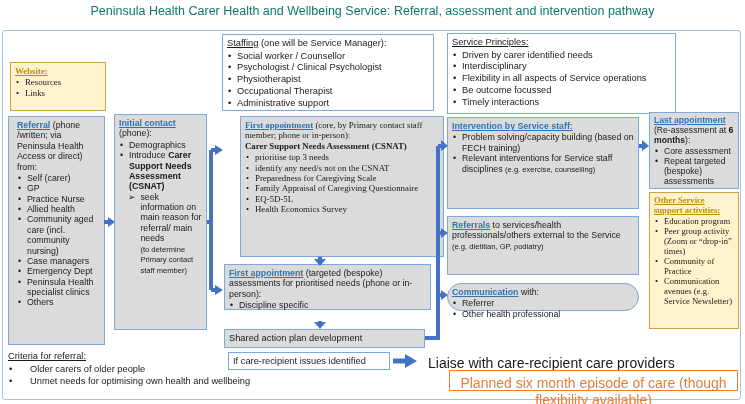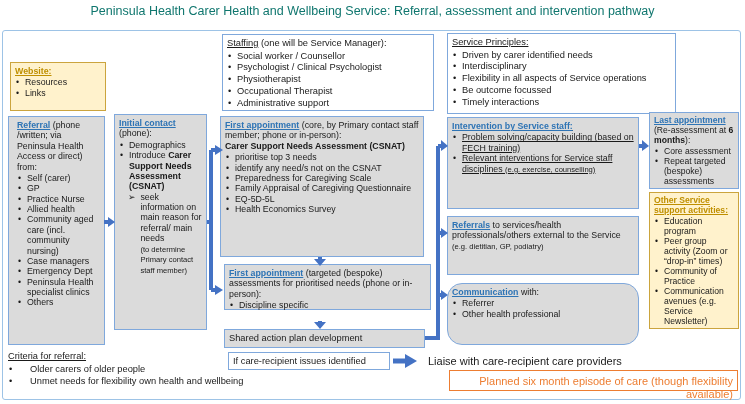--- a/index.html
+++ b/index.html
@@ -5,49 +5,49 @@
   html,body{margin:0;padding:0;background:#fff;}
   body{width:745px;height:404px;position:relative;overflow:hidden;
        font-family:"Liberation Sans",sans-serif;color:#1a1a1a;}
   #page-title{position:absolute;top:4px;left:0;width:745px;text-align:center;
        font-size:12.5px;color:#0f766e;}
   #frame{position:absolute;left:2px;top:30px;width:737px;height:368px;
        border:1.5px solid #9DC3E6;border-radius:3px;background:#fff;}
   .box{position:absolute;box-sizing:border-box;border:1.3px solid #7FA8DC;
        background:#DBDBDB;padding:3px 4px;font-size:8.8px;line-height:1.18;}
   .white{background:#fff;}
-  .yellow{background:#FFF2CC;border:1.2px solid #CBA43D;}
+  .yellow{background:#FFF2CC;border:1.2px solid #CBA43D;font-family:Liberation Serif, serif;}
   .t-blue{color:#2E74B5;font-weight:bold;text-decoration:underline;}
   .t-black{font-weight:normal;text-decoration:underline;}
   .t-gold{color:#BF8F00;font-weight:bold;text-decoration:underline;}
   .bold{font-weight:bold;}
   .small{font-size:7.6px;}
   ul{margin:1px 0 0;padding:0;list-style:none;}
   li{padding-left:10px;position:relative;}
   li::before{content:"•";position:absolute;left:1px;}
   .wide li{padding-left:22px;}
   .sub{padding-left:9px;display:flex;}
   .sub .marker{margin-right:5px;}
   #website{left:10px;top:62px;width:96px;height:49px;}
   #referral{left:8px;top:116px;width:97px;height:229px;padding-left:8px;}
   #initial{left:114px;top:114px;width:93px;height:216px;}
   #staffing{left:222px;top:34px;width:212px;height:77px;font-size:9.3px;line-height:1.26;}
   #principles{left:447px;top:33px;width:229px;height:81px;font-size:9.3px;line-height:1.26;}
-  #core{left:220px;top:116px;width:204px;height:141px;}
+  #core{left:240px;top:116px;width:204px;height:141px;font-family:Liberation Serif, serif;}
   #targeted{left:224px;top:264px;width:207px;height:46px;}
   #shared{left:224px;top:329px;width:201px;height:19px;font-size:9.3px;padding-top:3px;}
   #ifbox{left:228px;top:352px;width:162px;height:18px;font-size:9.3px;padding-top:2.5px;background:#fff;}
-  #liaise{position:absolute;left:420px;top:355px;width:315px;font-size:11px;padding-left:8px;}
-  #intervention{left:447px;top:117px;width:192px;height:92px;text-decoration:underline;}
+  #liaise{position:absolute;left:420px;top:355px;width:315px;font-size:14px;padding-left:8px;}
+  #intervention{left:447px;top:117px;width:192px;height:92px;}
   #referrals-box{left:447px;top:216px;width:192px;height:59px;}
-  #communication{left:447px;top:283px;width:192px;height:62px;border-radius:15px;}
+  #communication{left:447px;top:283px;width:192px;height:28px;border-radius:15px;}
   #last{left:649px;top:112px;width:90px;height:77px;font-size:8.6px;line-height:1.16;}
   #other{left:649px;top:192px;width:90px;height:137px;font-size:8.6px;line-height:1.16;}
   #planned{left:449px;top:370px;width:289px;height:21px;border:1.3px solid #ED7D31;
-       background:#fff;color:#ED7D31;text-align:right;font-size:11px;padding-top:4px;}
+       background:#fff;color:#ED7D31;text-align:center;font-size:14px;padding-top:4px;}
   #criteria{position:absolute;left:8px;top:350px;width:430px;font-size:9.3px;line-height:1.3;}
   #arrows{position:absolute;left:0;top:0;pointer-events:none;}
 </style>
 </head>
 <body>
 
 <div id="page-title">Peninsula Health Carer Health and Wellbeing Service: Referral, assessment and intervention pathway</div>
 <div id="frame"></div>
 
 <div class="box yellow" id="website">
@@ -170,21 +170,21 @@
       <li>Communication avenues (e.g. Service Newsletter)</li>
     </ul>
 </div>
 
 <div class="box" id="planned">Planned six month episode of care (though flexibility available)</div>
 
 <div id="criteria">
   <span class="t-black">Criteria for referral:</span>
   <ul class="wide">
       <li>Older carers of older people</li>
-      <li>Unmet needs for flexibility own health and wellbeing</li>
+      <li>Unmet needs for optimising own health and wellbeing</li>
     </ul>
 </div>
 
 <svg id="arrows" width="745" height="404" viewBox="0 0 745 404">
   <g stroke="#4472C4" stroke-width="4" fill="none">
     <path d="M104,222 h4"></path>
     <path d="M207,222 h4 M211,150 v140 M211,150 h5 M211,290 h5"></path>
     <path d="M320,257 v3"></path>
     <path d="M320,321 v2"></path>
     <path d="M425,338 h13 M438,340 V146 M438,146 h4 M438,233 h4 M438,295 h4"></path>

